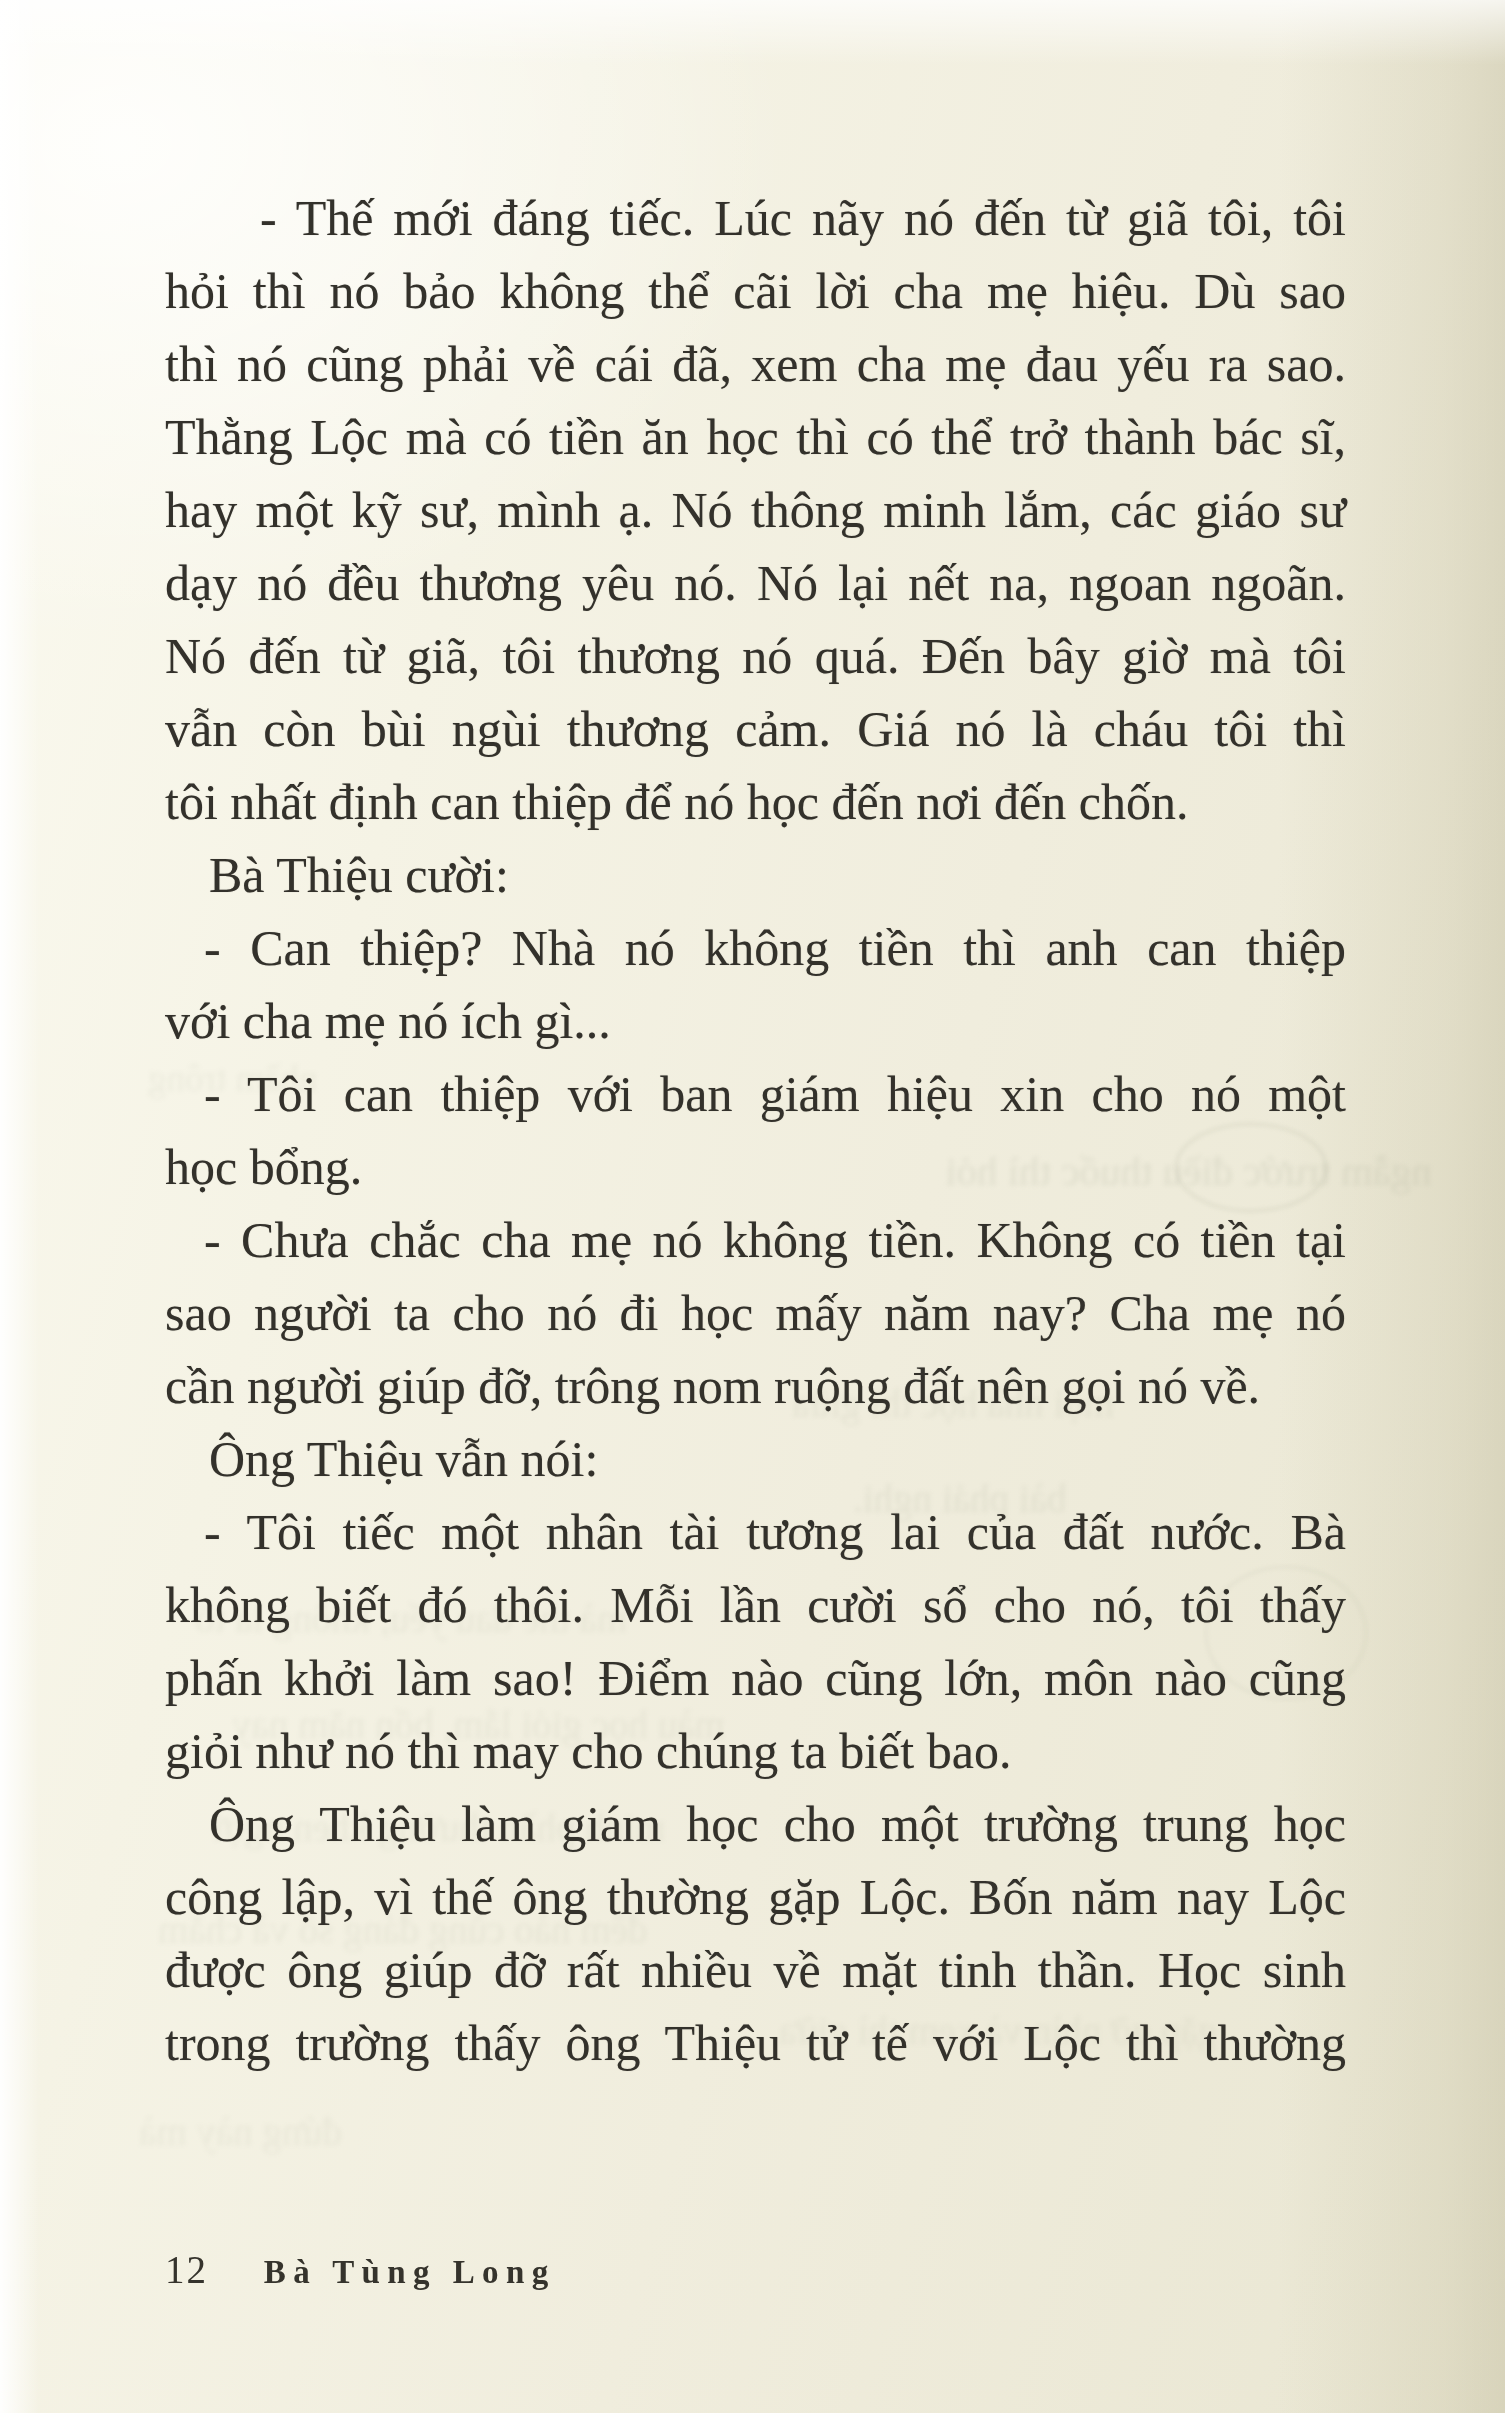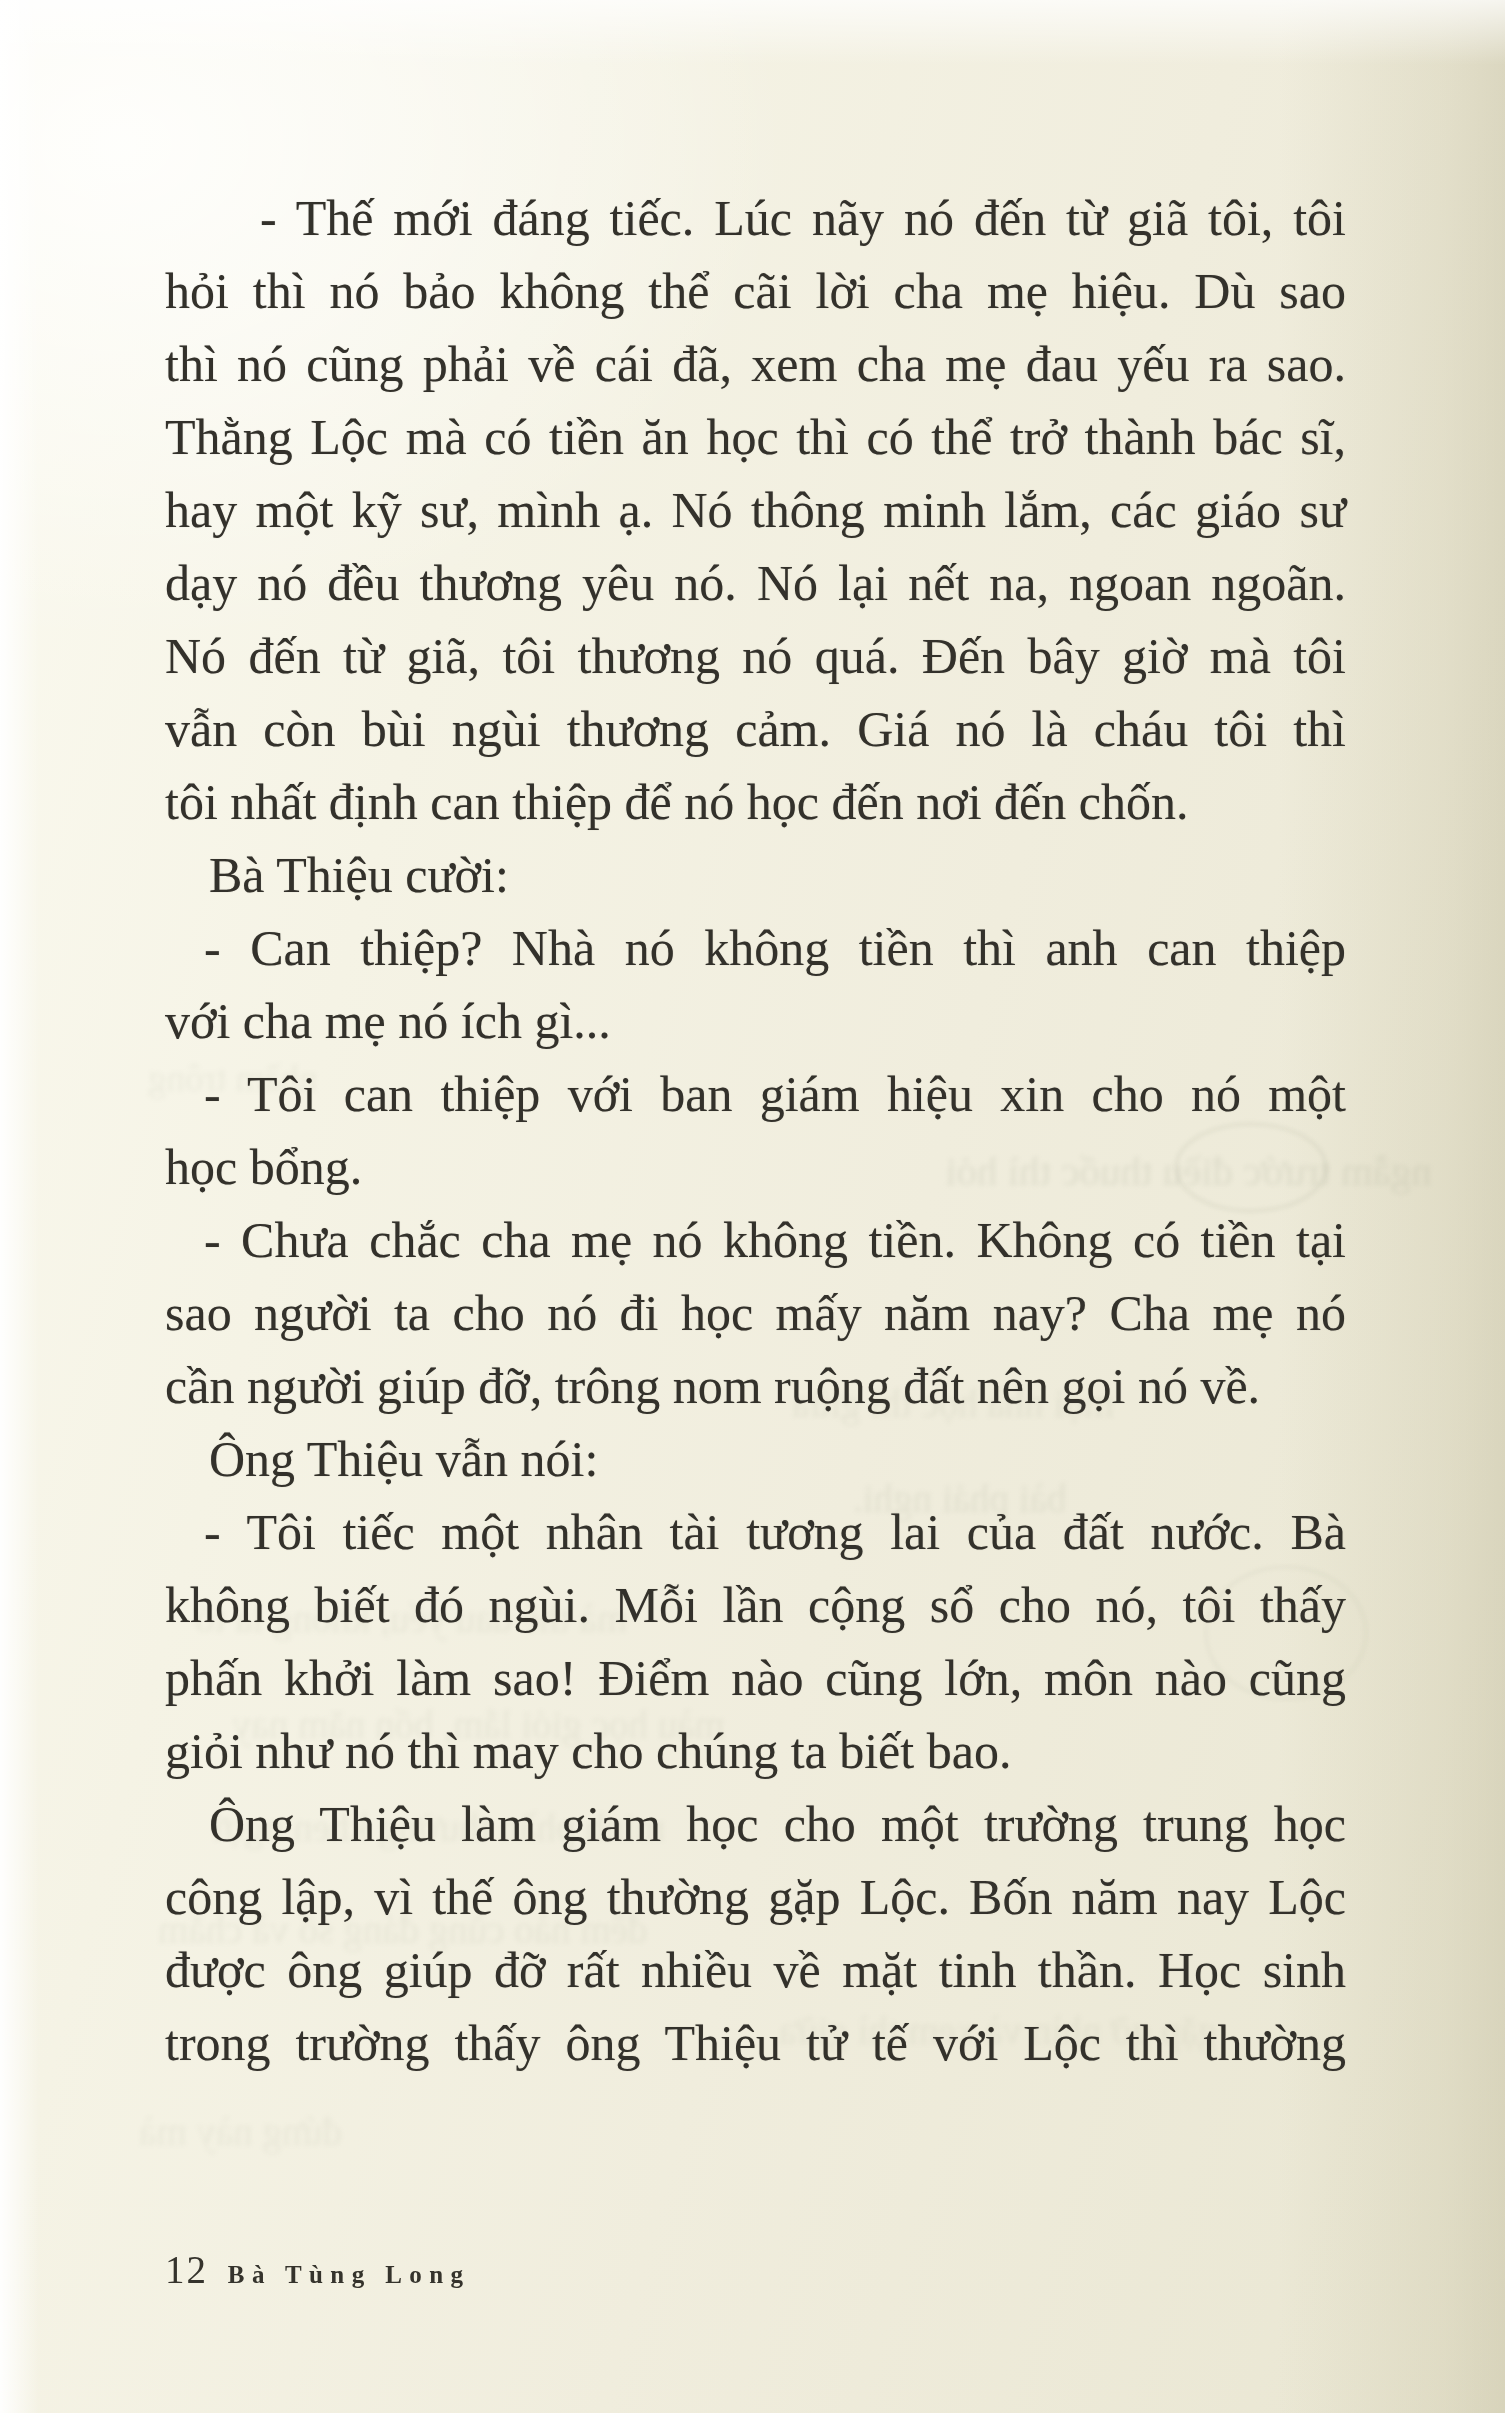--- a/index.html
+++ b/index.html
@@ -66,22 +66,22 @@
     top: 2247px;
     display: flex;
     align-items: baseline;
     color: #35332c;
   }
   .page-number {
     font-size: 39px;
     letter-spacing: 1.9px;
   }
   .author-name {
-    margin-left: 20px;
-    font-size: 25px;
+    margin-left: 56px;
+    font-size: 33px;
     font-weight: bold;
     letter-spacing: 7.4px;
   }
 </style>
 </head>
 <body>
 
 <div class="page">
 
   <div class="ghost-layer" id="ghost-layer">
@@ -112,21 +112,21 @@
       <div class="line para-last" style="padding-left: 44px; font-family: Liberation Serif, serif;">Bà Thiệu cười:</div>
       <div class="line" style="padding-left: 39px;">- Can thiệp? Nhà nó không tiền thì anh can thiệp</div>
       <div class="line para-last">với cha mẹ nó ích gì...</div>
       <div class="line" style="padding-left: 39px;">- Tôi can thiệp với ban giám hiệu xin cho nó một</div>
       <div class="line para-last">học bổng.</div>
       <div class="line" style="padding-left: 39px;">- Chưa chắc cha mẹ nó không tiền. Không có tiền tại</div>
       <div class="line">sao người ta cho nó đi học mấy năm nay? Cha mẹ nó</div>
       <div class="line para-last">cần người giúp đỡ, trông nom ruộng đất nên gọi nó về.</div>
       <div class="line para-last" style="padding-left: 44px;">Ông Thiệu vẫn nói:</div>
       <div class="line" style="padding-left: 39px;">- Tôi tiếc một nhân tài tương lai của đất nước. Bà</div>
-      <div class="line">không biết đó ngùi. Mỗi lần cộng sổ cho nó, tôi thấy</div>
+      <div class="line">không biết đó thôi. Mỗi lần cười sổ cho nó, tôi thấy</div>
       <div class="line">phấn khởi làm sao! Điểm nào cũng lớn, môn nào cũng</div>
       <div class="line para-last">giỏi như nó thì may cho chúng ta biết bao.</div>
       <div class="line" style="padding-left: 44px;">Ông Thiệu làm giám học cho một trường trung học</div>
       <div class="line">công lập, vì thế ông thường gặp Lộc. Bốn năm nay Lộc</div>
       <div class="line">được ông giúp đỡ rất nhiều về mặt tinh thần. Học sinh</div>
       <div class="line">trong trường thấy ông Thiệu tử tế với Lộc thì thường</div>
     </div>
 
   <div class="footer">
     <span class="page-number">12</span>

